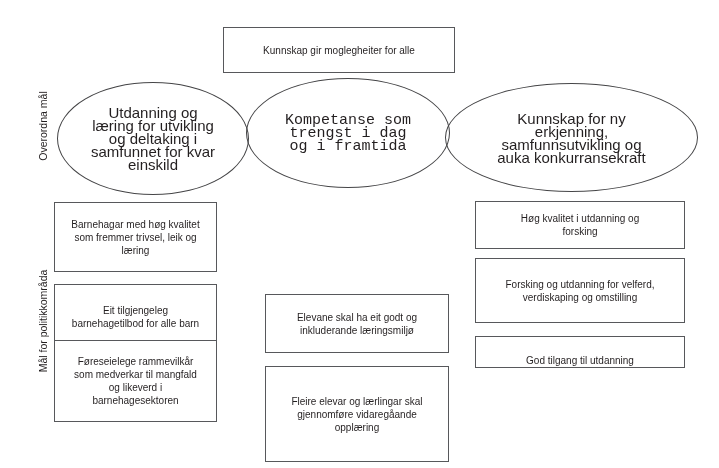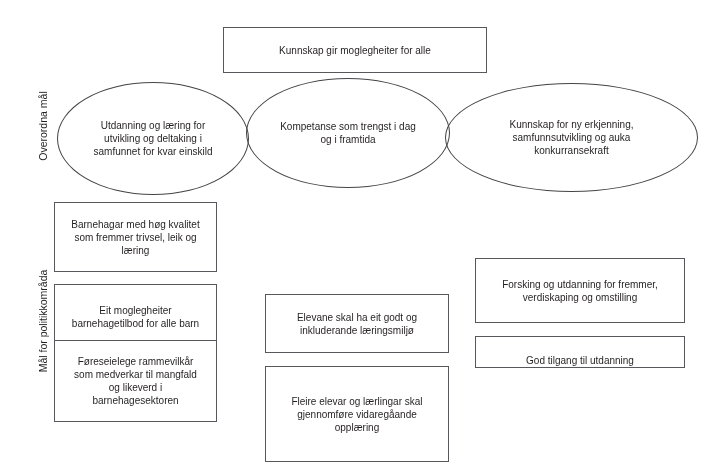--- a/index.html
+++ b/index.html
@@ -36,40 +36,40 @@
     background: #ffffff;
     display: flex;
     align-items: center;
     justify-content: center;
     text-align: center;
     font-size: 10px;
     line-height: 13px;
   }
   .box .inner { display: inline-block; }
 
-  .title-box { left: 223px; top: 27px; width: 264px; height: 46px; align-items: center; }
+  .title-box { left: 223px; top: 27px; width: 232px; height: 46px; align-items: center; }
 
   .ellipse {
     position: absolute;
     box-sizing: border-box;
     border: 1px solid #454547;
     border-radius: 50%;
     background: transparent;
     display: flex;
     align-items: center;
     justify-content: center;
     text-align: center;
-    font-size: 10px;
+    font-size: 15px;
     line-height: 13px;
   }
   .ellipse-1 { left: 57px;  top: 82px; width: 192px; height: 113px; }
   .ellipse-2 { left: 246px; top: 78px; width: 204px; height: 110px; }
   .ellipse-3 { left: 445px; top: 83px; width: 253px; height: 109px; }
   .ellipse-1 .inner { width: 132px; }
-  .ellipse-2 .inner { width: 142px; }
+  .ellipse-2 .inner { width: 142px; font-family: Liberation Mono, monospace; }
   .ellipse-3 .inner { width: 176px; }
 
   .box-l1 { left: 54px; top: 202px; width: 163px; height: 70px; }
   .box-l2 { left: 54px; top: 284px; width: 163px; height: 65px; }
   .box-l3 { left: 54px; top: 340px; width: 163px; height: 82px; }
   .box-l1 .inner, .box-l2 .inner, .box-l3 .inner { width: 136px; text-align: center; }
 
   .box-m1 { left: 265px; top: 202px; width: 184px; height: 82px; }
   .box-m2 { left: 265px; top: 294px; width: 184px; height: 59px; }
   .box-m3 { left: 265px; top: 366px; width: 184px; height: 96px; }
@@ -108,39 +108,42 @@
 
   <div class="ellipse ellipse-3">
     <span class="inner">Kunnskap for ny erkjenning, samfunnsutvikling og auka konkurransekraft</span>
   </div>
 
   <div class="box box-l1">
     <span class="inner">Barnehagar med høg kvalitet som fremmer trivsel, leik og læring</span>
   </div>
 
   <div class="box box-l2">
-    <span class="inner">Eit moglegheiter barnehagetilbod for alle barn</span>
+    <span class="inner">Eit tilgjengeleg barnehagetilbod for alle barn</span>
   </div>
 
   <div class="box box-l3">
     <span class="inner">Føreseielege rammevilkår som medverkar til mangfald og likeverd i barnehagesektoren</span>
   </div>
 
 
   <div class="box box-m2">
     <span class="inner">Elevane skal ha eit godt og inkluderande læringsmiljø</span>
   </div>
 
   <div class="box box-m3">
     <span class="inner">Fleire elevar og lærlingar skal gjennomføre vidaregåande opplæring</span>
   </div>
 
+  <div class="box box-r1">
+    <span class="inner">Høg kvalitet i utdanning og forsking</span>
+  </div>
 
   <div class="box box-r2">
-    <span class="inner">Forsking og utdanning for fremmer, verdiskaping og omstilling</span>
+    <span class="inner">Forsking og utdanning for velferd, verdiskaping og omstilling</span>
   </div>
 
   <div class="box box-r3">
     <span class="inner">God tilgang til utdanning</span>
   </div>
 
 
 </div>
 
 </body></html>

